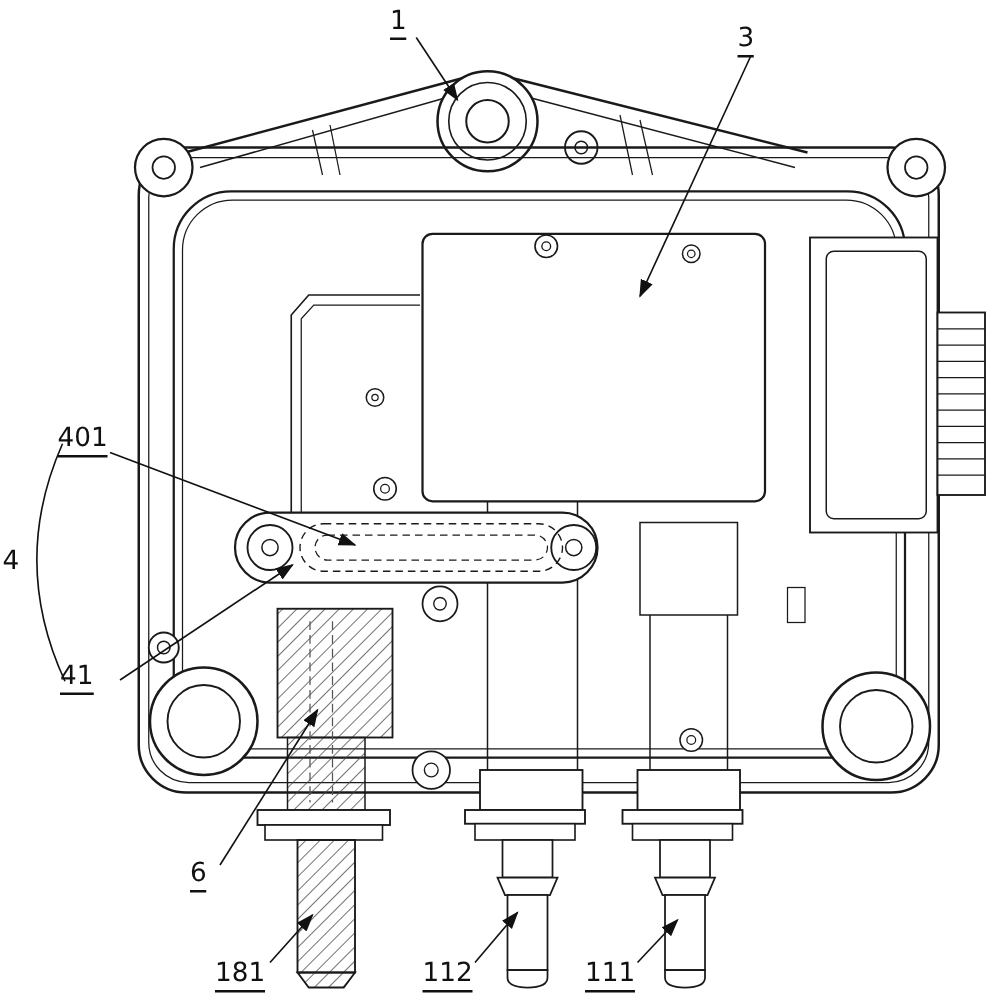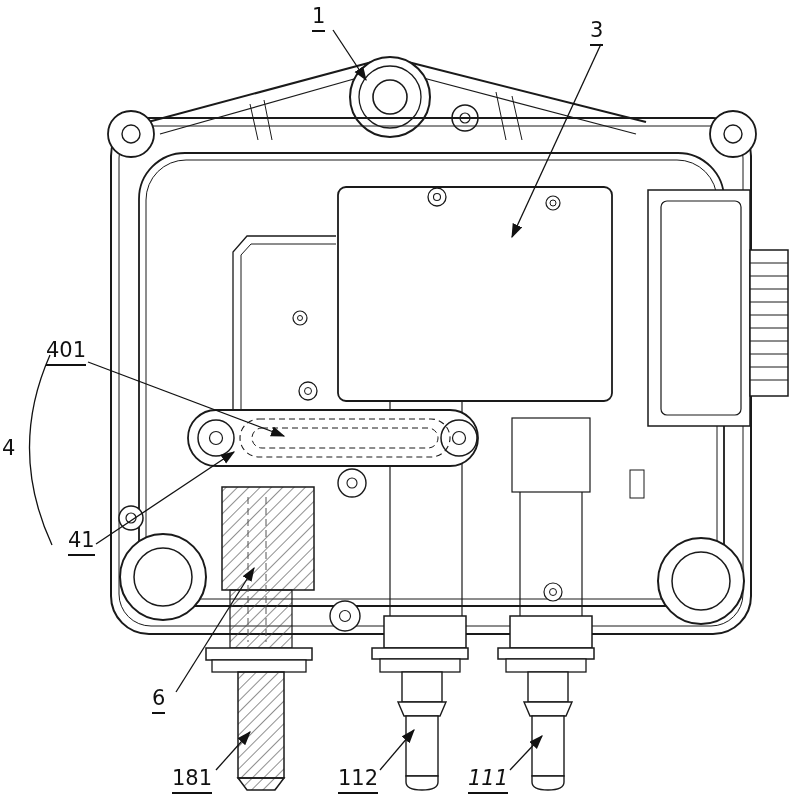--- a/index.html
+++ b/index.html
@@ -170,19 +170,19 @@
     <line x1="216" y1="770" x2="250" y2="732" marker-end="url(#arrow)"></line>
     <line x1="380" y1="770" x2="414" y2="730" marker-end="url(#arrow)"></line>
     <line x1="510" y1="770" x2="542" y2="736" marker-end="url(#arrow)"></line>
   </g>
 </svg>
 
 <div class="callout u" style="left:312px;top:6px;"><span>1</span></div>
 <div class="callout u" style="left:590px;top:20px;"><span>3</span></div>
 <div class="callout u" style="left:46px;top:340px;text-align:right;"><span>401</span></div>
 <div class="callout" style="left:2px;top:438px;"><span>4</span></div>
-<div class="callout u" style="left:68px;top:530px;"><span>41</span></div>
+<div class="callout u" style="left:48px;top:530px;"><span>41</span></div>
 <div class="callout u" style="left:152px;top:688px;"><span>6</span></div>
 <div class="callout u" style="left:172px;top:768px;"><span>181</span></div>
 <div class="callout u" style="left:338px;top:768px;text-align:right;"><span>112</span></div>
-<div class="callout u" style="left:468px;top:768px;font-style:italic;"><span>111</span></div>
+<div class="callout u" style="left:468px;top:768px;"><span>111</span></div>
 
 </div>
 
 </body></html>

